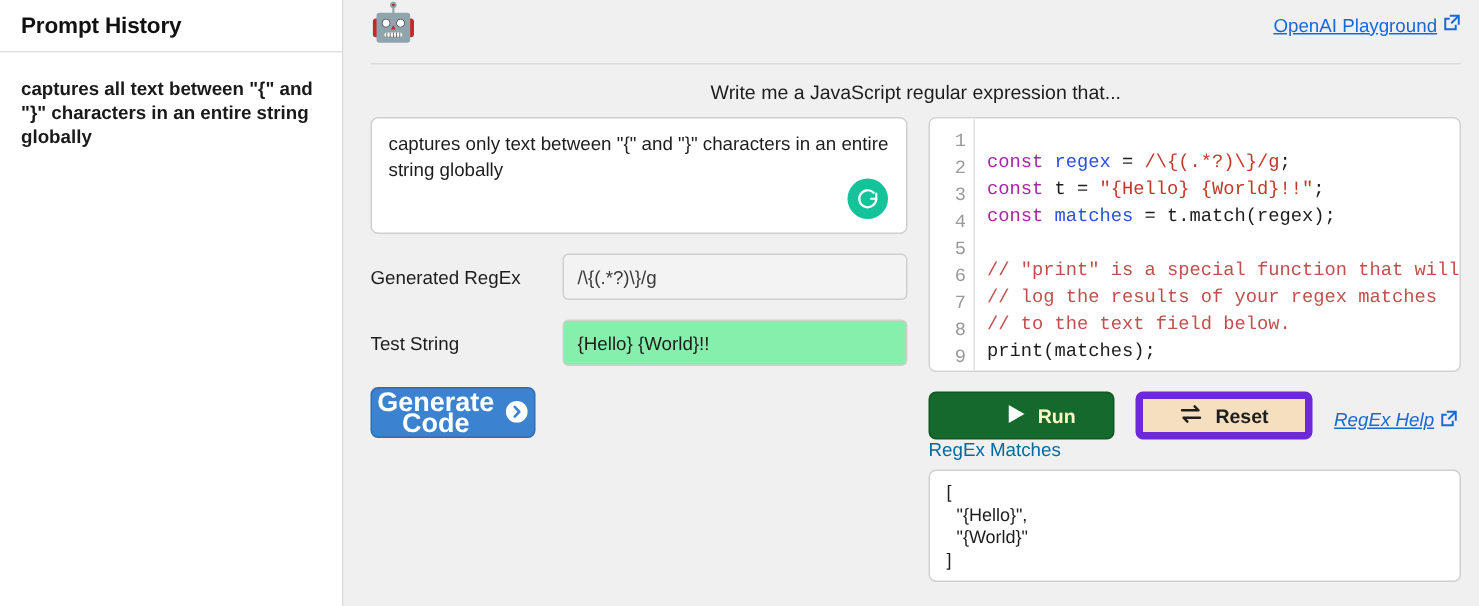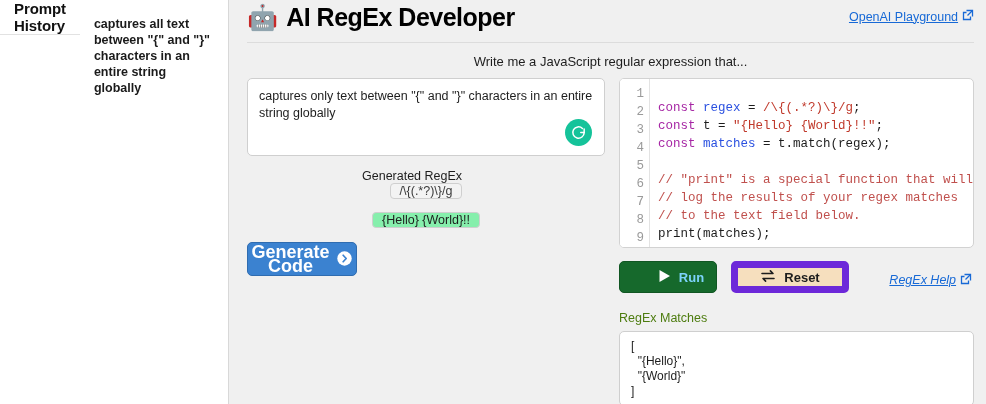--- a/index.html
+++ b/index.html
@@ -17,21 +17,21 @@
   }
 
   
   .sidebar {
     width: 229px;
     min-width: 229px;
     height: 404px;
     background: #ffffff;
     border-right: 1px solid #d8d8d8;
     display: flex;
-    flex-direction: row;
+    flex-direction: column;
   }
   .sidebar-header {
     height: 35px;
     display: flex;
     align-items: center;
     padding: 0 14px;
     border-bottom: 1px solid #e2e2e2;
   }
   .sidebar-title {
     font-size: 15px;
@@ -133,21 +133,20 @@
     background: #15c39a;
     display: flex; align-items: center; justify-content: center;
     cursor: pointer;
   }
 
   
   .field-row {
     display: flex;
     align-items: center;
     margin-top: 13px;
-    flex-direction: column;
   }
   .field-label {
     width: 128px;
     min-width: 128px;
     font-size: 12.5px;
     color: #1d1d1d;
   }
   .field-input {
     flex: 1;
     height: 31px;
@@ -233,42 +232,42 @@
     display: inline-flex;
     align-items: center;
     justify-content: center;
     gap: 8px;
     font-size: 13px;
     font-weight: bold;
     cursor: pointer;
     padding: 0 16px;
   }
   .btn-run {
-    width: 98px;
+    width: 124px;
     background: #16692c;
     border: 1px solid #115623;
-    color: #7dd3fc;
+    color: #fef9c3;
     padding-left: 42px;
   }
   .btn-reset {
     width: 118px;
     background: #f6dfbe;
-    border: 7px solid #6d28d9;
+    border: 5px solid #6d28d9;
     color: #1d1d1d;
   }
   .help-link {
     margin-left: auto;
     padding-right: 2px;
     font-style: italic;
   }
 
   .matches-label {
     font-size: 12.5px;
-    color: #4d7c0f;
-    margin-top: 18px;
+    color: #0369a1;
+    margin-top: 0;
   }
   .matches-box {
     margin-top: 6px;
     height: 75px;
     background: #ffffff;
     border: 1px solid #cfcfcf;
     border-radius: 5px;
     padding: 7px 11px;
     font-size: 12px;
     line-height: 15px;
@@ -289,21 +288,20 @@
     <div class="history-list">
       <div class="history-item">captures all text between "{" and "}" characters in an entire string globally</div>
     </div>
   </aside>
 
   <main class="main">
 
     <div class="topbar">
       <div class="brand">
         <span class="brand-emoji">🤖</span>
-        <span class="brand-title">AI RegEx Developer</span>
       </div>
       <a class="ext-link">
         <span>OpenAI Playground</span>
         <span class="ext-ico">
           <svg width="12" height="12" viewBox="0 0 12 12" fill="none" stroke="#1769d6" stroke-width="1.3">
             <path d="M4.5 1.5H10.5V7.5"></path>
               <path d="M10.5 1.5L5.5 6.5"></path>
             <path d="M8.5 7.5v3h-7v-7h3"></path>
           </svg>
         </span>
@@ -327,20 +325,21 @@
             </svg>
           </div>
         </div>
 
         <div class="field-row">
           <div class="field-label">Generated RegEx</div>
           <div class="field-input">/\{(.*?)\}/g</div>
         </div>
 
         <div class="field-row">
+          <div class="field-label">Test String</div>
           <div class="field-input editable">{Hello} {World}!!</div>
         </div>
 
         <div class="gen-btn">
           <span class="gen-label">Generate Code</span>
           <span class="gen-arrow">
             <svg width="17" height="17" viewBox="0 0 20 20">
               <circle cx="10" cy="10" r="8.5" fill="#ffffff"></circle>
               <path d="M8.4 6.2L12 10l-3.6 3.8" fill="none" stroke="#3b82d0" stroke-width="2" stroke-linecap="round" stroke-linejoin="round"></path>
             </svg>

